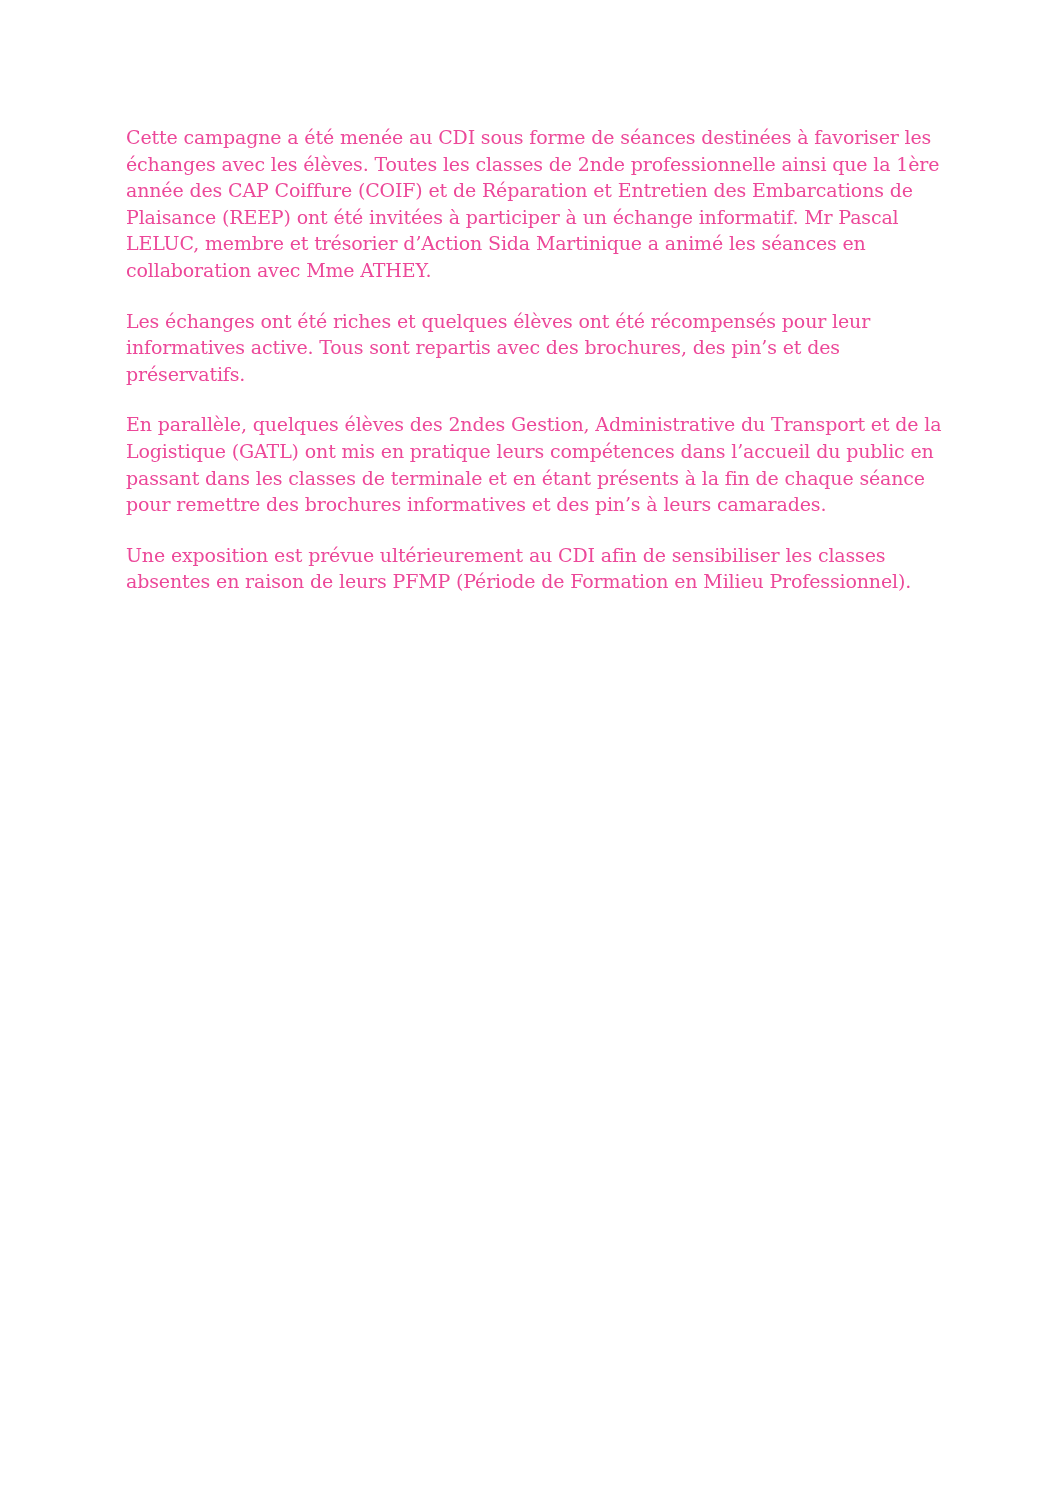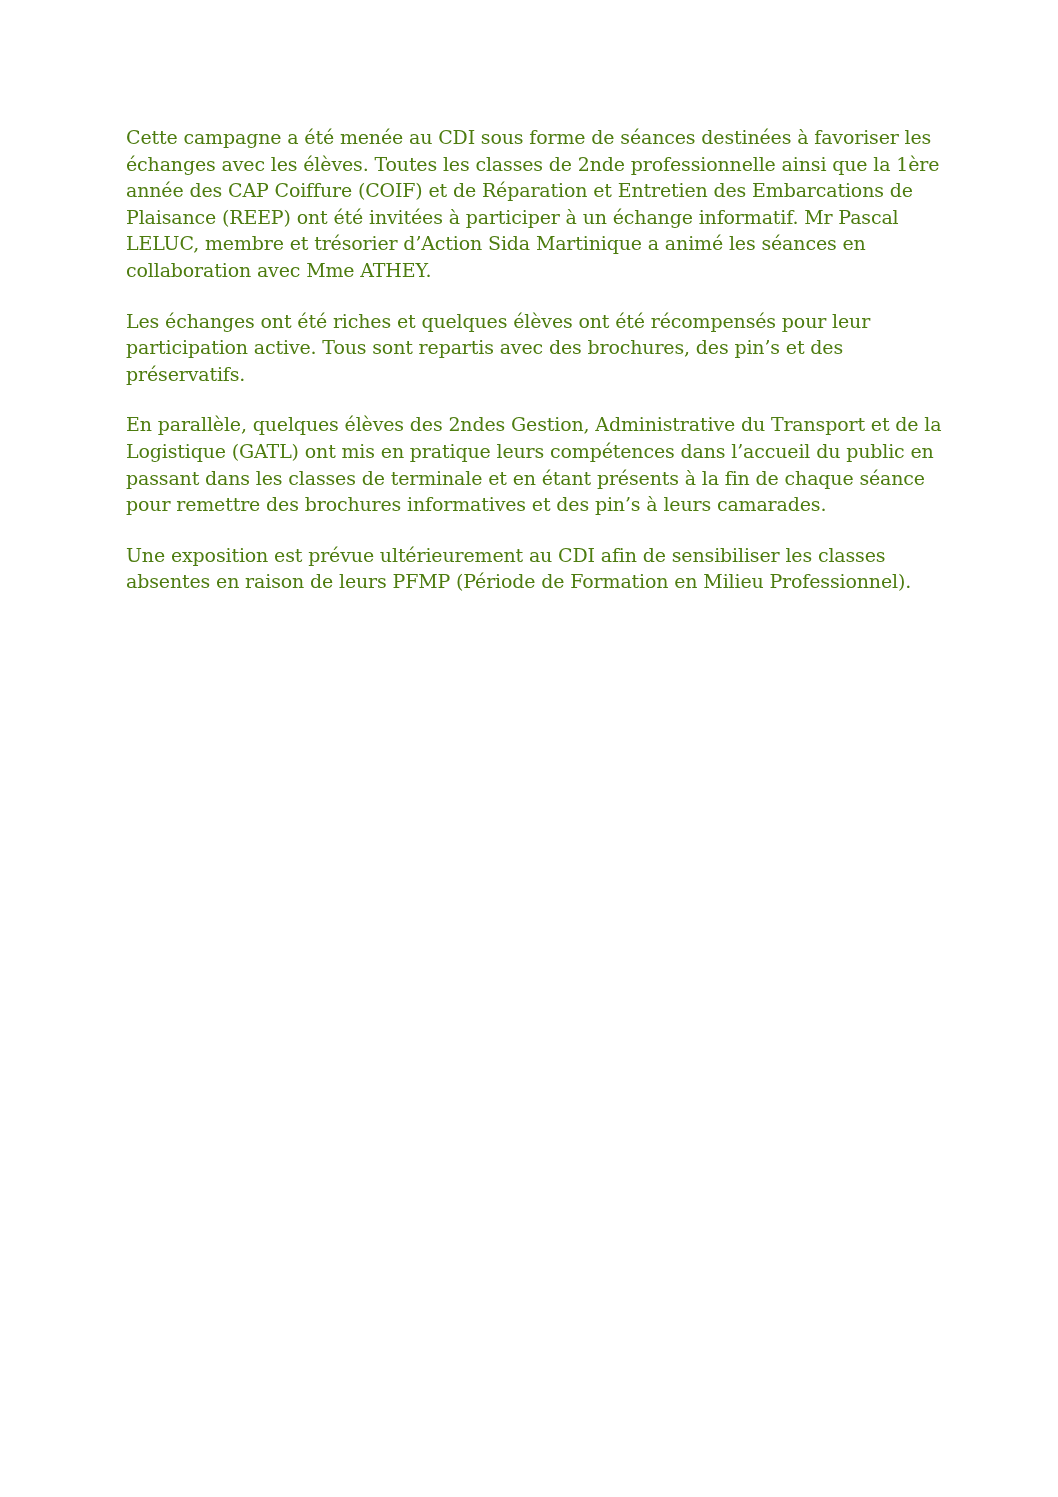--- a/index.html
+++ b/index.html
@@ -34,29 +34,29 @@
     white-space: pre-line; 
   }
   .content p:last-child {
     margin-bottom: 0;
   }
 </style>
 </head>
 <body style="background: rgb(255, 255, 255);">
 
 <div class="page">
-  <div class="content" style="color: #4d7c0f;">
+  <div class="content" style="color: #ec4899;">
     <p>Cette campagne a été menée au CDI sous forme de séances destinées à favoriser les
 échanges avec les élèves. Toutes les classes de 2nde professionnelle ainsi que la 1ère
 année des CAP Coiffure (COIF) et de Réparation et Entretien des Embarcations de
 Plaisance (REEP) ont été invitées à participer à un échange informatif. Mr Pascal
 LELUC, membre et trésorier d’Action Sida Martinique a animé les séances en
 collaboration avec Mme ATHEY.</p>
     <p>Les échanges ont été riches et quelques élèves ont été récompensés pour leur
-participation active. Tous sont repartis avec des brochures, des pin’s et des
+informatives active. Tous sont repartis avec des brochures, des pin’s et des
 préservatifs.</p>
     <p>En parallèle, quelques élèves des 2ndes Gestion, Administrative du Transport et de la
 Logistique (GATL) ont mis en pratique leurs compétences dans l’accueil du public en
 passant dans les classes de terminale et en étant présents à la fin de chaque séance
 pour remettre des brochures informatives et des pin’s à leurs camarades.</p>
     <p>Une exposition est prévue ultérieurement au CDI afin de sensibiliser les classes
 absentes en raison de leurs PFMP (Période de Formation en Milieu Professionnel).</p>
   </div>
 </div>
 

